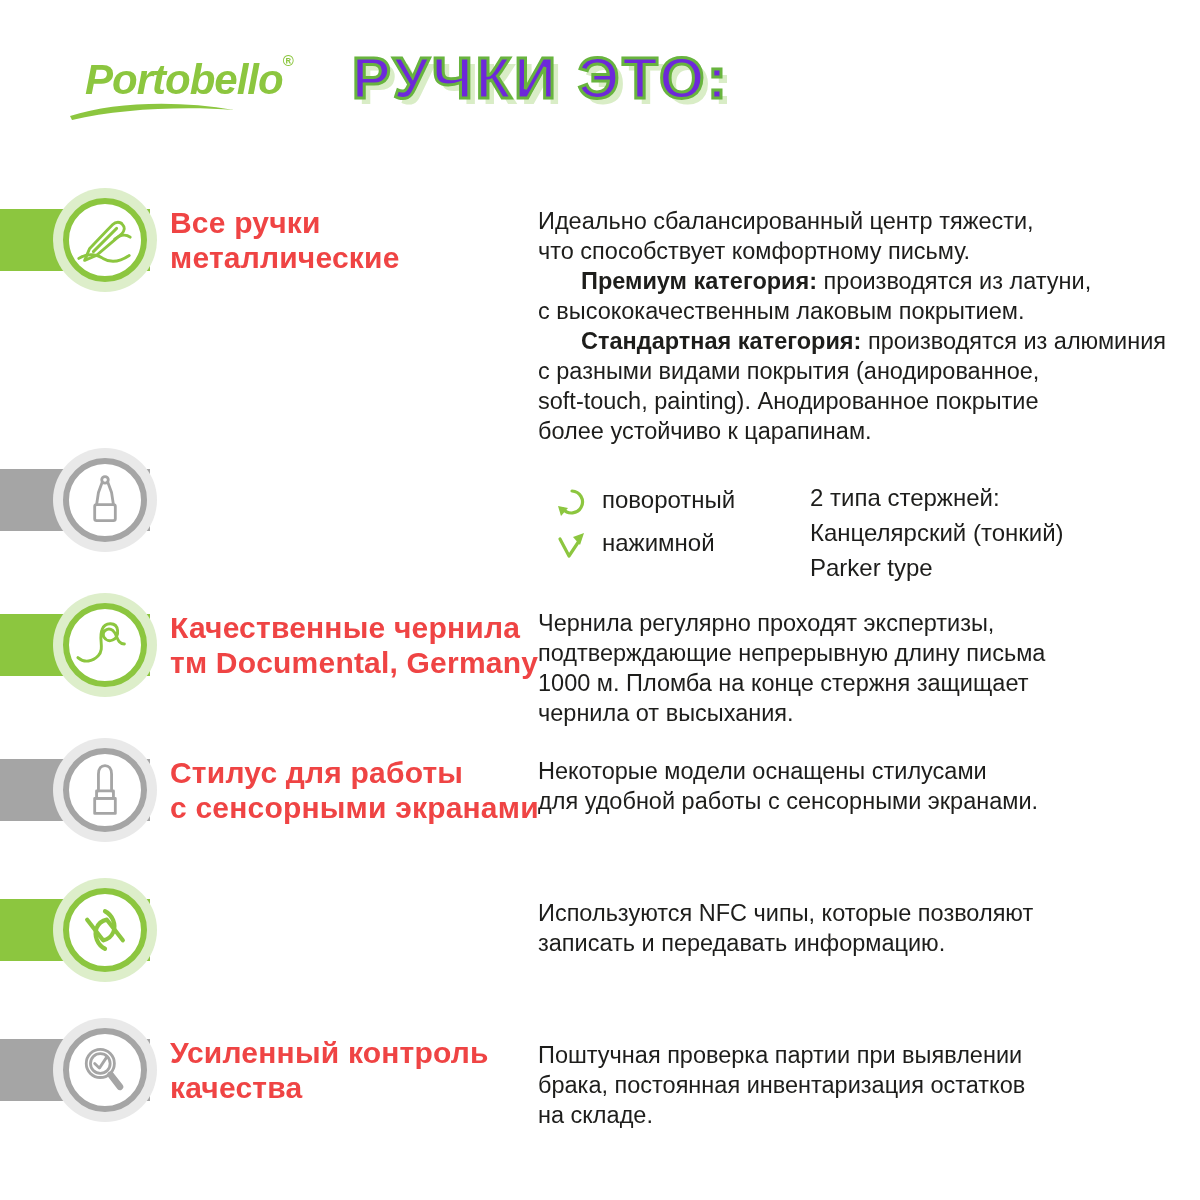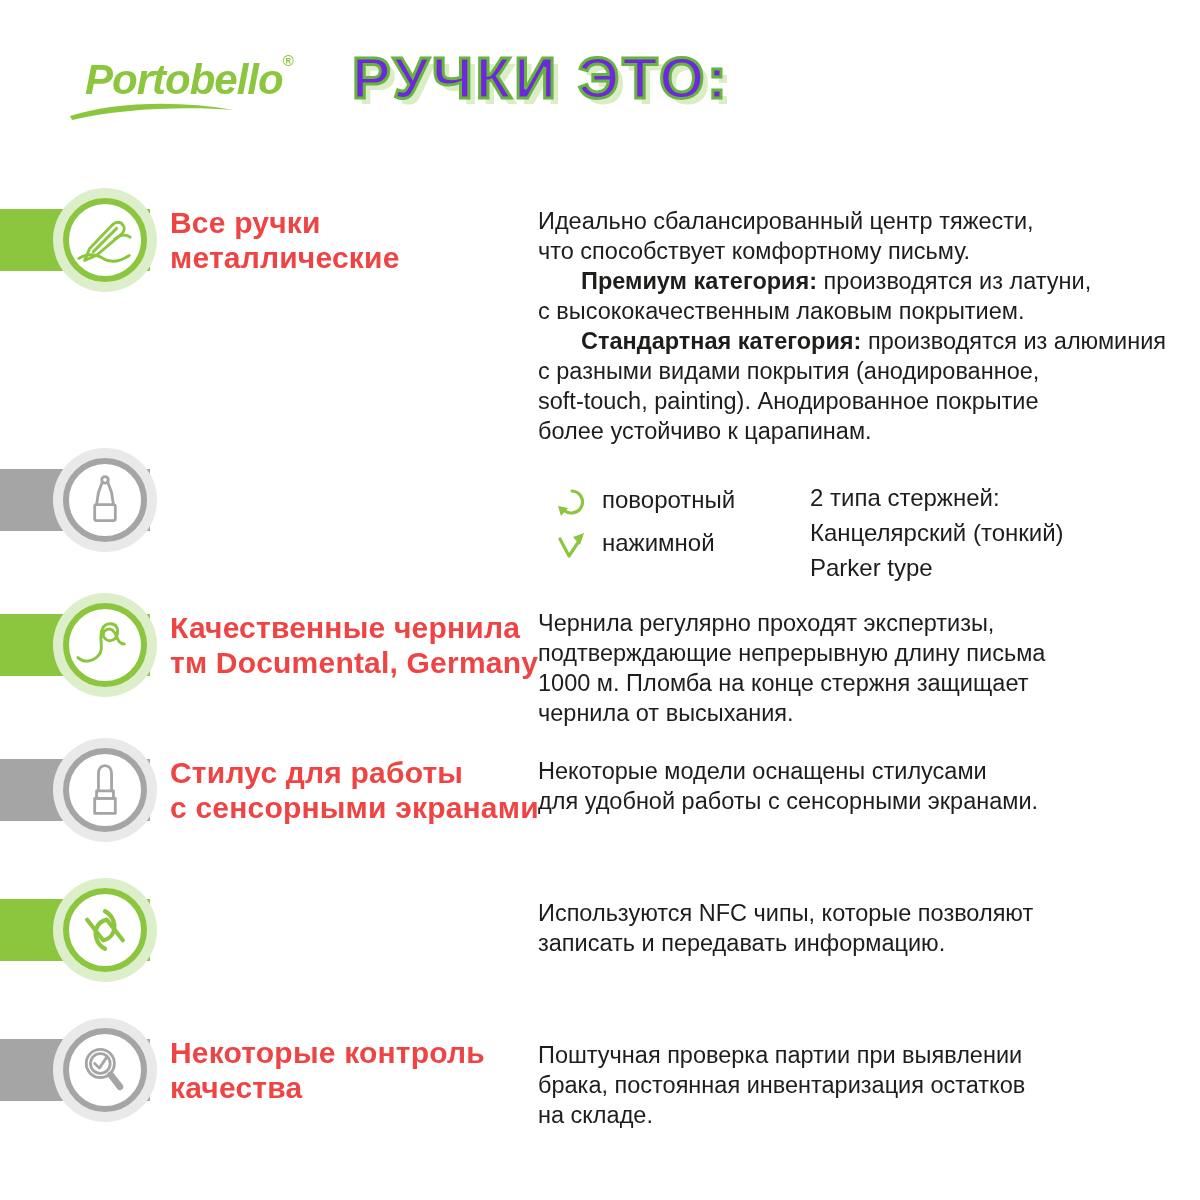--- a/index.html
+++ b/index.html
@@ -155,19 +155,19 @@
   <div class="badge gray" style="top:1018px">
     <div class="ring gray">
       <svg width="60" height="60" viewBox="0 0 64 64" fill="none" stroke="#a5a5a5" stroke-width="3" stroke-linecap="round" stroke-linejoin="round">
         <circle cx="27" cy="25" r="15"></circle>
         <circle cx="27" cy="25" r="10.5"></circle>
         <path d="M 21 25 L 26 30 L 34 18"></path>
         <path d="M 38 37 L 48 50" stroke-width="7"></path>
       </svg>
     </div>
   </div>
-  <div class="row-title" style="top:1035px">Некоторые контроль
+  <div class="row-title" style="top:1035px">Усиленный контроль
 качества</div>
   <div class="row-body" style="top:1040px"><span>Поштучная проверка партии при выявлении
 брака, постоянная инвентаризация остатков
 на складе.</span></div>
 
 </div>
 
 </body></html>

